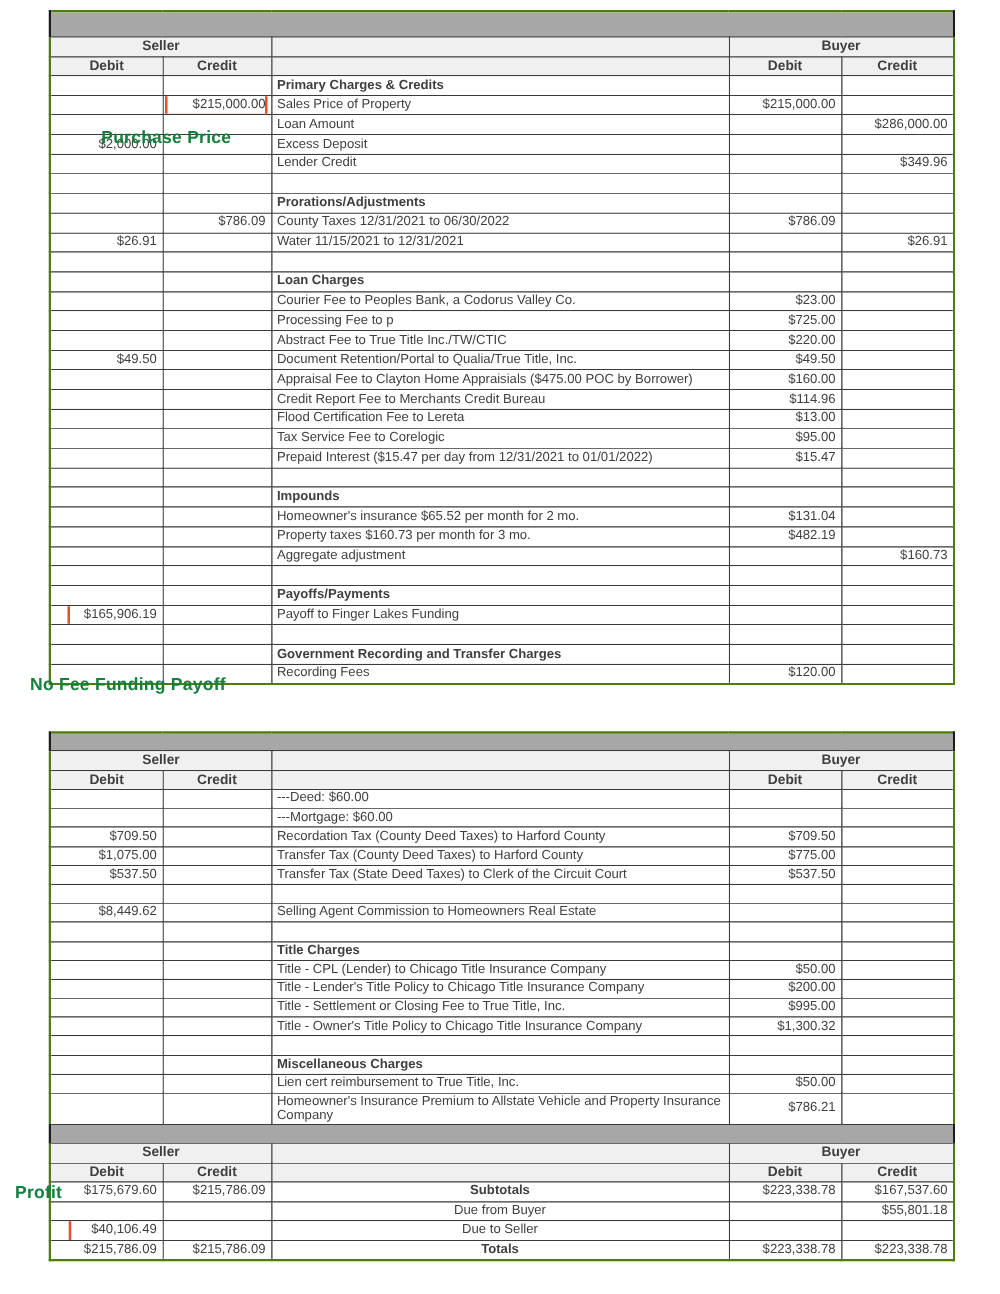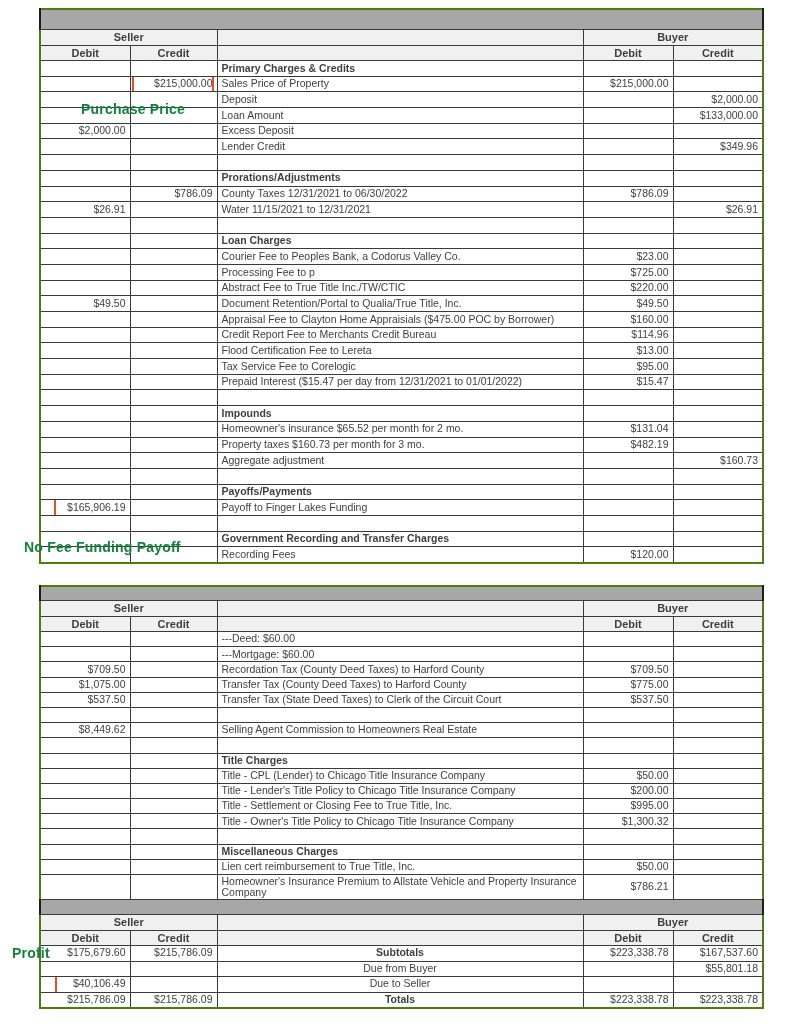--- a/index.html
+++ b/index.html
@@ -97,30 +97,23 @@
         <tr class="data">
           <td class="money"></td>
           <td class="money boxed box-sales">$215,000.00</td>
           <td class="desc">Sales Price of Property</td>
           <td class="money">$215,000.00</td>
           <td class="money"></td>
         </tr>
         <tr class="data">
           <td class="money"></td>
           <td class="money"></td>
-          <td class="desc">Deposit</td>
-          <td class="money"></td>
-          <td class="money">$2,000.00</td>
-        </tr>
-        <tr class="data">
-          <td class="money"></td>
-          <td class="money"></td>
           <td class="desc">Loan Amount</td>
           <td class="money"></td>
-          <td class="money">$133,000.00</td>
+          <td class="money">$286,000.00</td>
         </tr>
         <tr class="data">
           <td class="money">$2,000.00</td>
           <td class="money"></td>
           <td class="desc">Excess Deposit</td>
           <td class="money"></td>
           <td class="money"></td>
         </tr>
         <tr class="data">
           <td class="money"></td>

